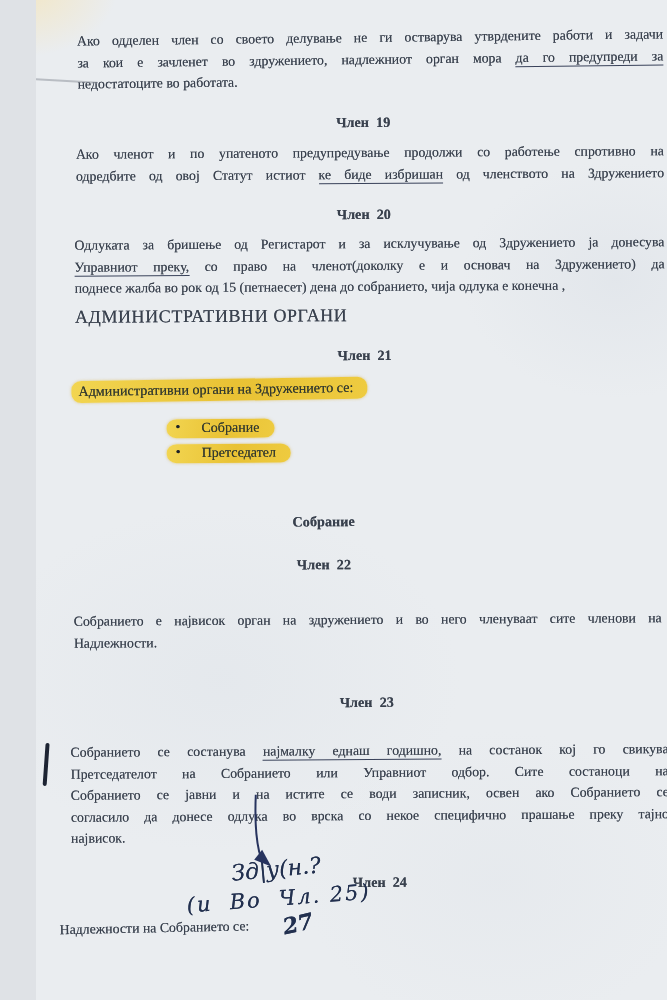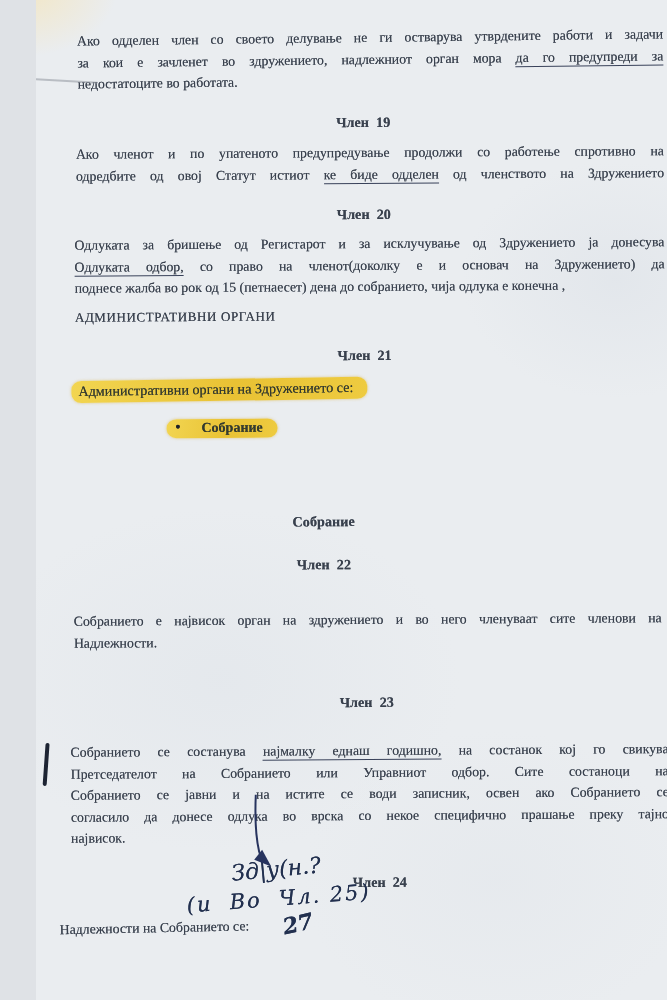--- a/index.html
+++ b/index.html
@@ -18,26 +18,26 @@
   .content{position:absolute;inset:0;transform:rotate(-0.35deg);}
   .blk{position:absolute;}
   .para{font-size:13.8px;line-height:21.5px;text-shadow:0 0 .5px rgba(57,65,78,.75);}
   .tline{text-align:justify;text-align-last:justify;width:100%;}
   .tline.end{text-align-last:left;}
   .u-line{border-bottom:1.8px solid #39425a;padding-bottom:1px;}
   .u-wavy{text-decoration-style:wavy;text-decoration-color:#2b3468;
           text-decoration-thickness:2px;text-underline-offset:3px;}
   .article-h{width:100%;text-align:center;font-weight:bold;font-size:14.2px;white-space:pre;
              text-shadow:0 0 .5px rgba(57,65,78,.8);}
-  .caps-h{font-size:13px;letter-spacing:.6px;text-shadow:0 0 .6px rgba(57,65,78,.85);}
+  .caps-h{font-size:18px;letter-spacing:.6px;text-shadow:0 0 .6px rgba(57,65,78,.85);}
   .hl-pill{display:inline-block;background:linear-gradient(100deg,#f2d551 0%,#e9c234 55%,#eecb40 100%);
            border-radius:10px/9px;box-shadow:0 0 3px rgba(214,170,40,.55);color:#333a30;}
   .hl-admin{padding:2px 14px 3px 7px;font-size:14.2px;transform:rotate(-.5deg);
             text-shadow:0 0 .5px rgba(40,48,40,.8);}
-  .bullet-row{margin-bottom:4.5px;font-weight:bold;}
+  .bullet-row{margin-bottom:4.5px;}
   .bullet-pill{padding:1px 15px 2px 9px;font-size:14px;text-shadow:0 0 .5px rgba(40,48,40,.8);}
   .bdot{display:inline-block;color:#1d2128;margin-right:21px;transform:translateY(-1px);}
   .hw{position:absolute;font-family:"DejaVu Serif", serif;font-style:italic;color:#22304f;
       text-shadow:0 0 .6px rgba(34,48,79,.9);white-space:pre;}
   .pagenum{position:absolute;top:973px;right:5px;font-size:13px;color:#3a4049;}
   svg.ink{position:absolute;left:0;top:0;pointer-events:none;}
   .edge{position:absolute;}
 </style>
 </head>
 <body>
@@ -48,42 +48,45 @@
     <div class="blk para" style="top:27px;left:44px;width:586px;transform:rotate(-0.35deg);">
         <div class="tline"><span>Ако одделен член со своето делување не ги остварува утврдените работи и задачи</span></div>
         <div class="tline"><span>за кои е зачленет во здружението, надлежниот орган мора </span><span class="u-line">да го предупреди за</span></div>
         <div class="tline end"><span>недостатоците во работата.</span></div>
       </div>
 
     <div class="blk article-h" style="top:114px;left:0;">Член  19</div>
 
     <div class="blk para" style="top:142px;left:42px;width:588px;">
         <div class="tline"><span>Ако членот и по упатеното предупредување продолжи со работење спротивно на</span></div>
-        <div class="tline"><span>одредбите од овој Статут истиот </span><span class="u-line">ке биде одделен</span><span> од членството на Здружението</span></div>
+        <div class="tline"><span>одредбите од овој Статут истиот </span><span class="u-line">ке биде избришан</span><span> од членството на Здружението</span></div>
       </div>
 
     <div class="blk article-h" style="top:206px;left:0;">Член  20</div>
 
     <div class="blk para" style="top:233px;left:40px;width:590px;">
         <div class="tline"><span>Одлуката за бришење од Регистарот и за исклучување од Здружението ја донесува</span></div>
-        <div class="tline"><span class="u-line">Одлуката одбор,</span><span> со право на членот(доколку е и основач на Здружението) да</span></div>
+        <div class="tline"><span class="u-line">Управниот преку,</span><span> со право на членот(доколку е и основач на Здружението) да</span></div>
         <div class="tline end"><span>поднесе жалба во рок од 15 (петнаесет) дена до собранието, чија одлука е конечна ,</span></div>
       </div>
 
     <div class="blk para caps-h" style="top:305px;left:40px;">АДМИНИСТРАТИВНИ ОРГАНИ</div>
 
     <div class="blk article-h" style="top:347px;left:0;">Член  21</div>
 
     <div class="blk" style="top:378px;left:36px;">
       <span class="hl-pill hl-admin">Административни органи на Здружението се:</span>
     </div>
 
     <div class="blk" style="top:417px;left:131px;">
       <div class="bullet-row">
         <span class="hl-pill bullet-pill"><span class="bdot">•</span><span>Собрание</span></span>
+      </div>
+      <div class="bullet-row">
+        <span class="hl-pill bullet-pill"><span class="bdot">•</span><span>Претседател</span></span>
       </div>
     </div>
 
     <div class="blk article-h" style="top:513px;left:0;transform:translateX(-42px);font-weight:bold;">Собрание</div>
 
     <div class="blk article-h" style="top:556px;left:0;transform:translateX(-42px);">Член  22</div>
 
     <div class="blk para" style="top:609px;left:37px;width:588px;">
         <div class="tline"><span>Собранието е највисок орган на здружението и во него членуваат сите членови на</span></div>
         <div class="tline end"><span>Надлежности.</span></div>

